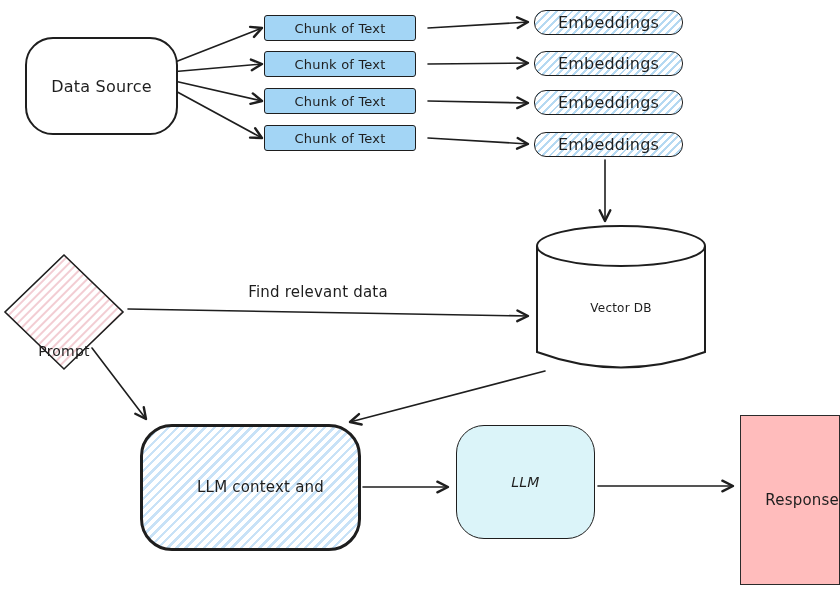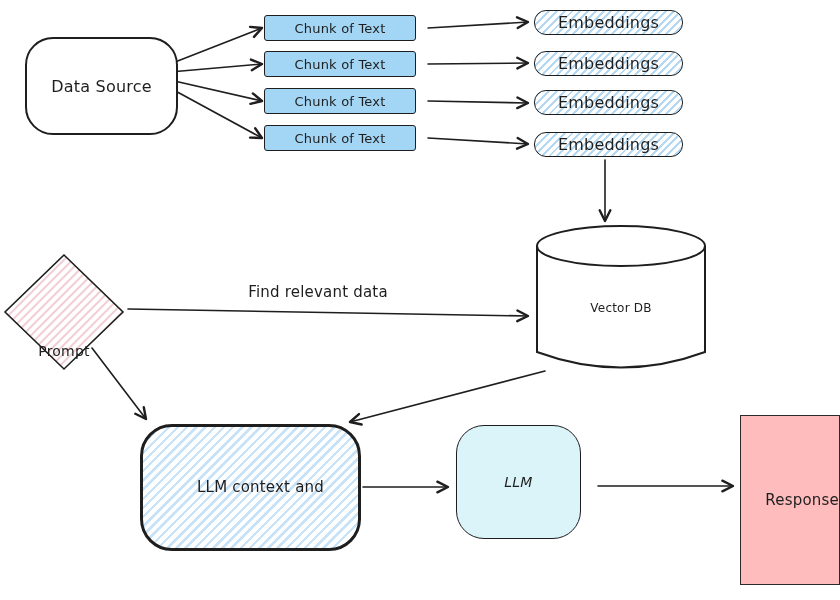--- a/index.html
+++ b/index.html
@@ -61,21 +61,21 @@
     left: 140px; top: 424px; width: 221px; height: 127px;
     border: 3px solid #1e1e1e;
     border-radius: 32px;
     background: repeating-linear-gradient(135deg, #ffffff 0 4px, #c8e2f7 4px 6.5px);
     font-size: 15px;
     flex-direction: column;
     line-height: 1.55;
     padding-left: 20px;
   }
   .llm {
-    left: 456px; top: 425px; width: 125px; height: 114px;
+    left: 456px; top: 425px; width: 139px; height: 114px;
     border: 1.8px solid #1e1e1e;
     border-radius: 28px;
     background: #dbf4f9;
     font-size: 14px;
     font-style: italic;
   }
   .response {
     left: 740px; top: 415px; width: 100px; height: 170px;
     border: 1.5px solid #2b2b2b;
     background: #ffbcbc;

